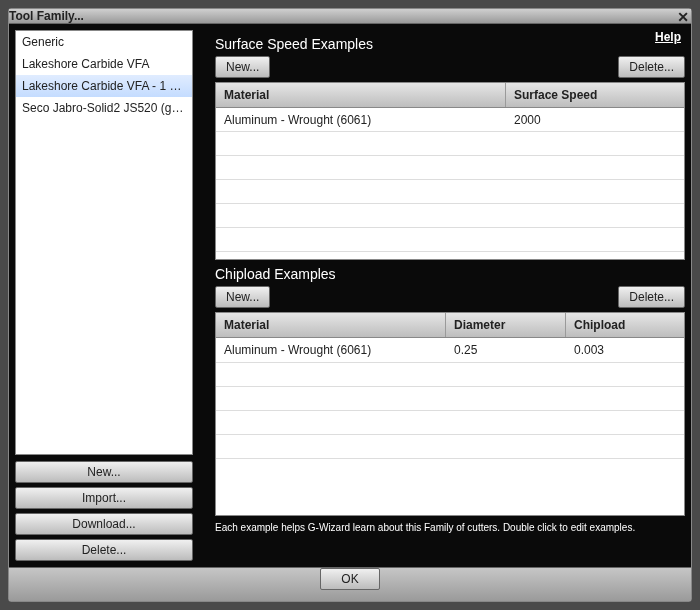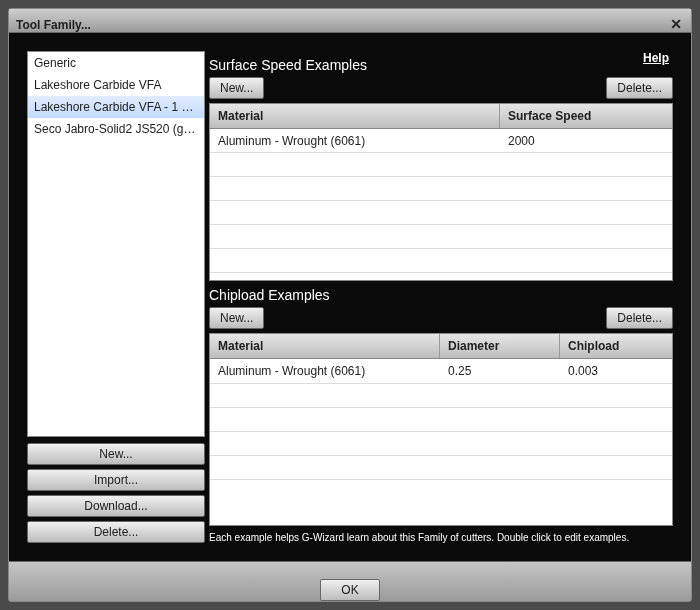--- a/index.html
+++ b/index.html
@@ -18,44 +18,44 @@
     top: 8px;
     width: 684px;
     height: 594px;
     background: #0a0a0a;
     border: 1px solid #888;
     border-radius: 3px;
     display: flex;
     flex-direction: column;
   }
   .titlebar {
-    height: 24px;
+    height: 15px;
     background: linear-gradient(#cfcfcf, #9a9a9a);
     display: flex;
-    align-items: flex-end;
-    padding: 0 7px;
+    align-items: flex-start;
+    padding: 0 0;
     border-bottom: 1px solid #666;
   }
   .titlebar .title {
     font-weight: bold;
     color: #222;
     flex: 1;
   }
   .close-x {
     font-weight: bold;
     font-size: 14px;
     color: #222;
     cursor: pointer;
     padding: 0 2px;
   }
   .body {
     flex: 1;
     display: flex;
-    padding: 18px;
-    gap: 4px;
+    padding: 6px;
+    gap: 22px;
     overflow: hidden;
   }
   .left-pane {
     width: 178px;
     display: flex;
     flex-direction: column;
   }
   .family-list {
     flex: 1;
     background: #fff;
@@ -153,25 +153,25 @@
     color: #222;
   }
   .sect1 { height: 230px; }
   .sect2 { height: 256px; }
   .hint {
     color: #fff;
     font-size: 10px;
     margin-top: 6px;
   }
   .footer {
-    height: 40px;
+    height: 34px;
     background: linear-gradient(#c6c6c6, #9a9a9a);
     border-top: 1px solid #666;
     display: flex;
-    align-items: flex-end;
+    align-items: flex-start;
     justify-content: center;
   }
   .footer .btn { width: 60px; }
 
   
   .ss .c1 { flex: 0 0 290px; }
   .ss .c2 { flex: 1; }
   .cl .c1 { flex: 0 0 230px; }
   .cl .c2 { flex: 0 0 120px; }
   .cl .c3 { flex: 1; }

